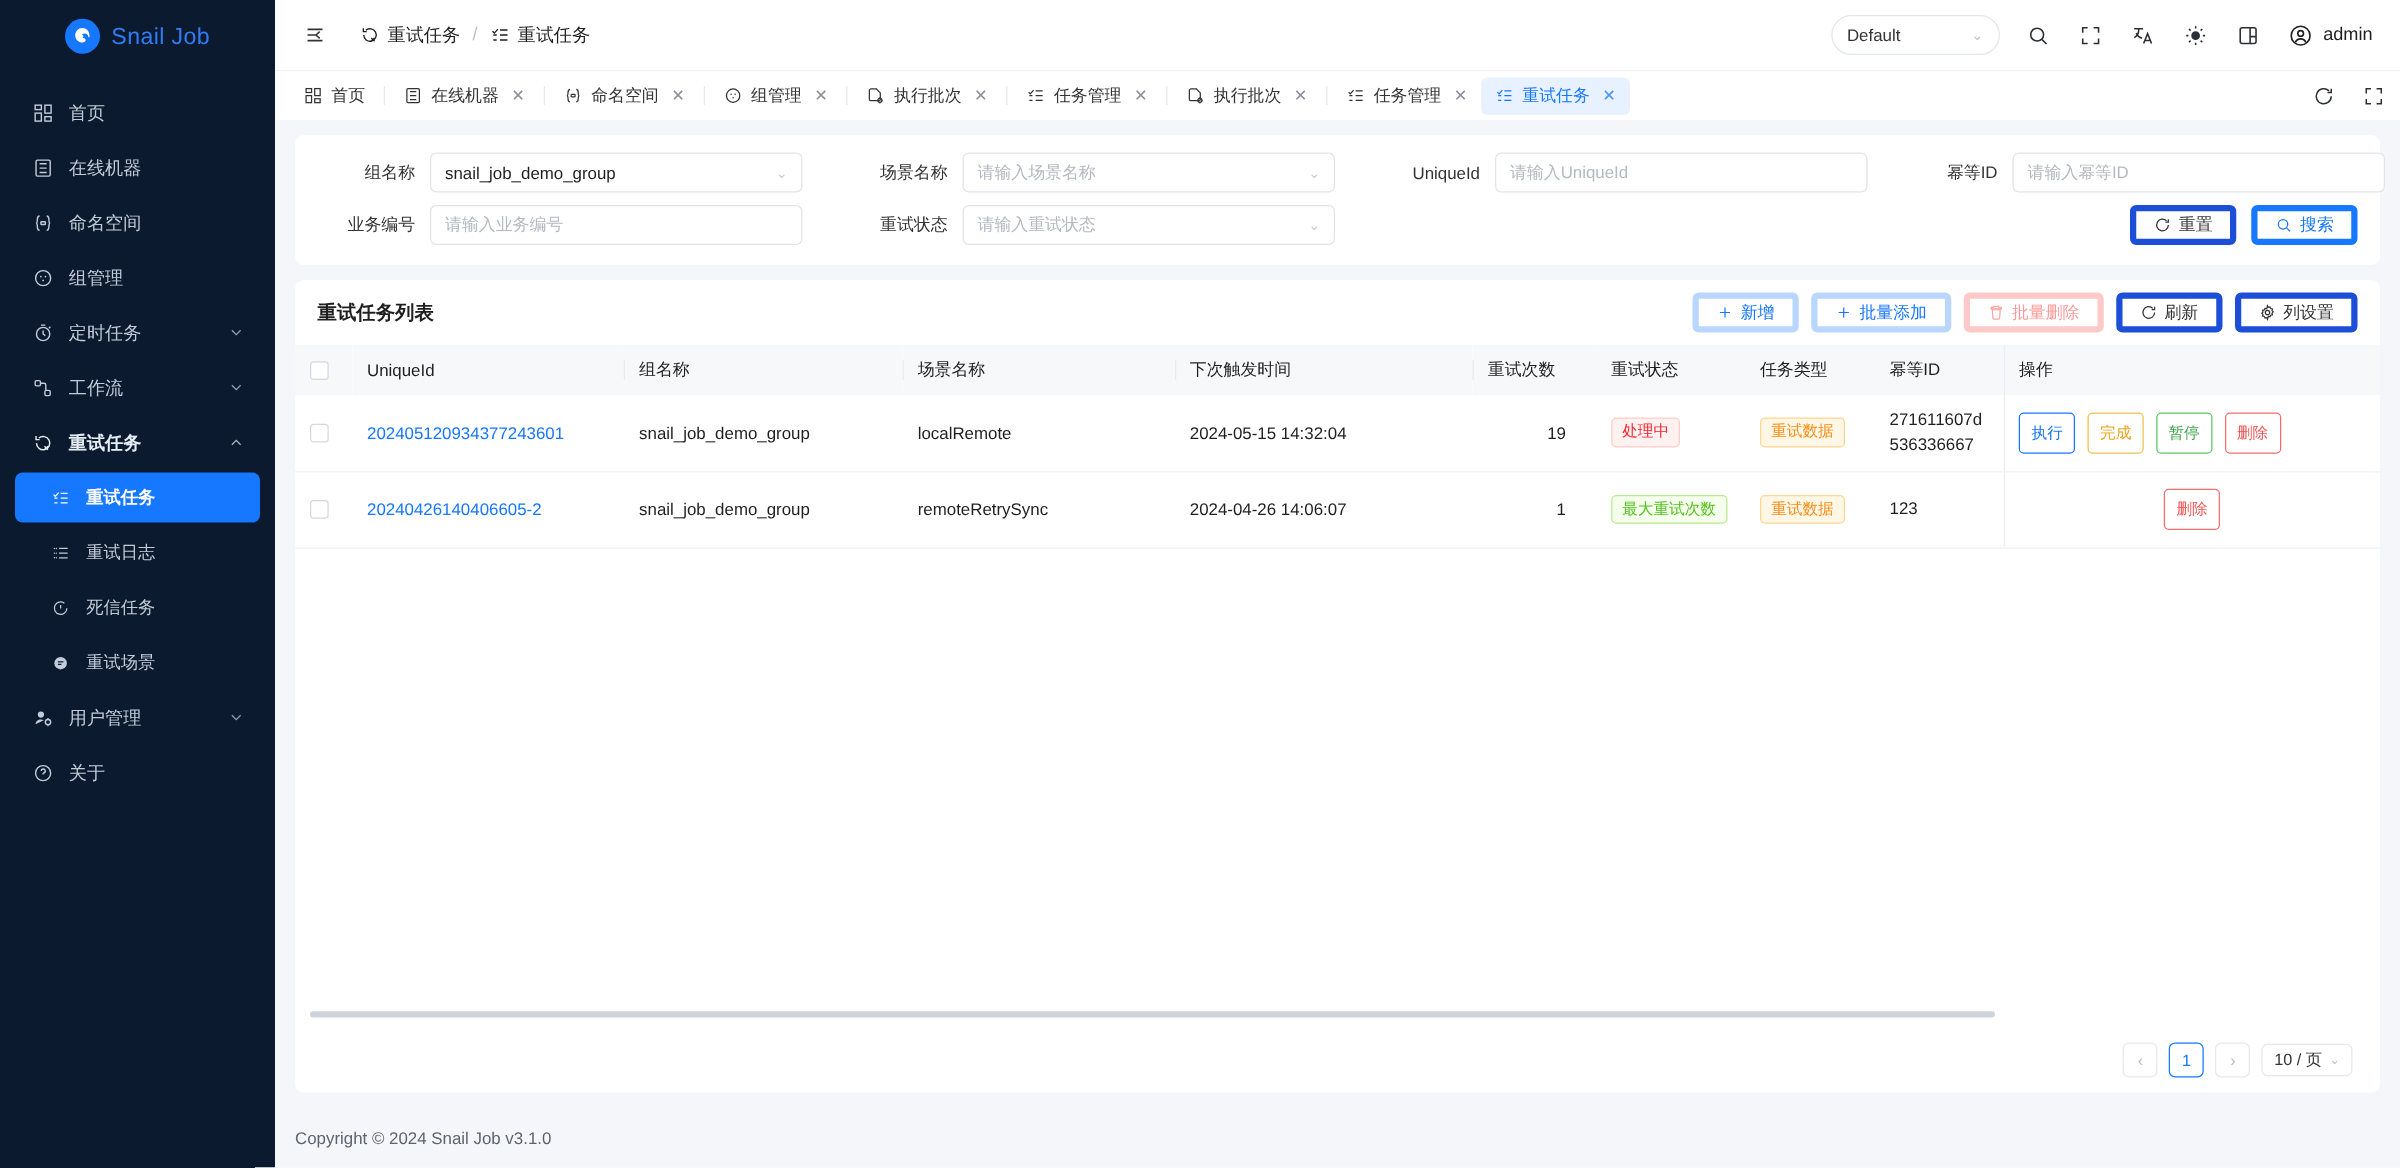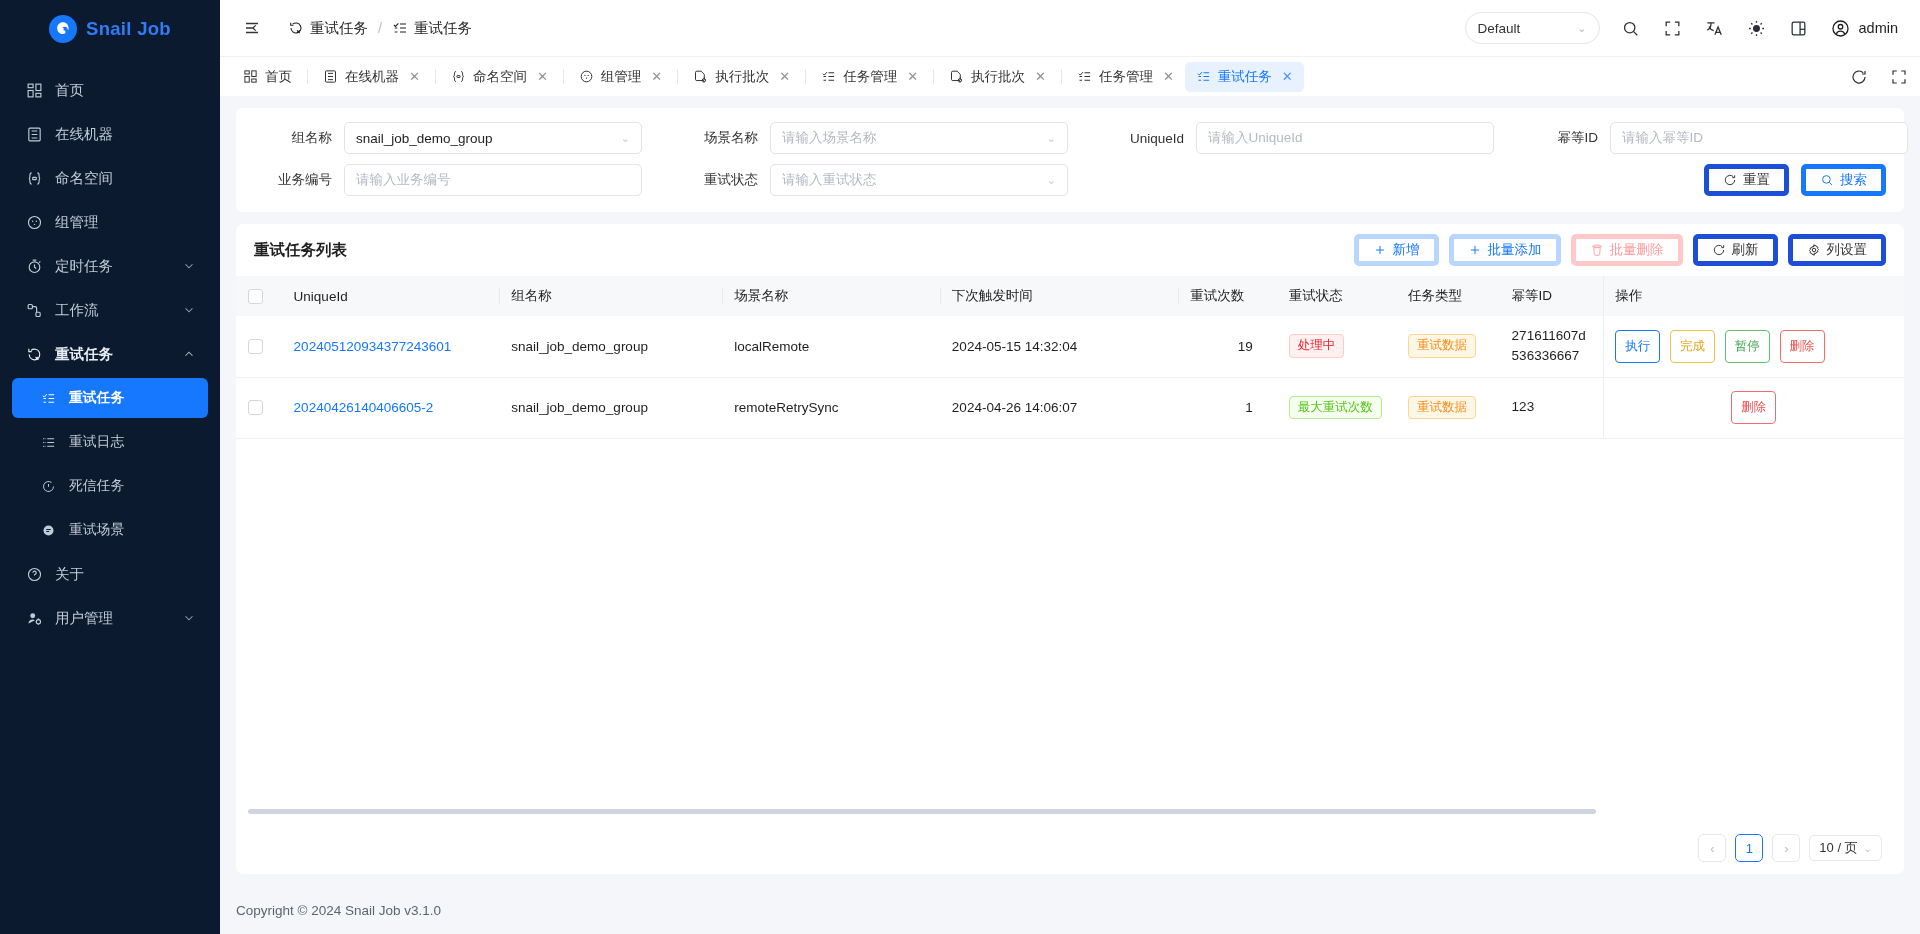--- a/index.html
+++ b/index.html
@@ -20,21 +20,21 @@
     height: 58px; display: flex; align-items: center;
     justify-content: center; gap: 9px;
   }
   .logo-mark {
     width: 28px; height: 28px; border-radius: 50%;
     background: #1677ff; display: flex; align-items: center;
     justify-content: center; position: relative; flex: 0 0 28px;
   }
   .logo-mark svg { width: 20px; height: 20px; }
   .logo-text {
-    color: #2f7cf6; font-size: 18.5px; font-weight: bold;
+    color: #2f7cf6; font-size: 18.5px; font-weight: normal;
     letter-spacing: .3px;
   }
   .nav { padding-top: 8px; }
   .nav-item {
     height: 40px; margin: 4px 12px; border-radius: 6px;
     display: flex; align-items: center; padding: 0 12px;
     color: #c2ccd8; font-size: 14.5px; cursor: pointer;
     position: relative;
   }
   .nav-item .ico {
@@ -411,42 +411,42 @@
             </svg>
         </span>
         <span class="lbl">重试场景</span>
       </div>
     </div>
 
 
     <div class="nav-item">
       <span class="ico">
         <svg viewBox="0 0 24 24">
-            <circle cx="12" cy="12" r="8.5"></circle>
-            <path d="M9.8 9.6a2.3 2.3 0 1 1 2.9 2.2c-.6.2-.8.7-.8 1.3v.4M12 16.5h.01"></path>
-          </svg>
-      </span>
-      <span class="lbl">关于</span>
-    </div>
-
-    <div class="nav-item">
-      <span class="ico">
-        <svg viewBox="0 0 24 24">
             <circle cx="9.5" cy="8" r="3.5" fill="currentColor" stroke="none"></circle>
             <path d="M3.5 19c0-3.3 2.7-5.5 6-5.5 1.2 0 2.3.3 3.2.8" fill="currentColor" stroke="none"></path>
             <circle cx="17.5" cy="16.5" r="3"></circle>
             <path d="M17.5 13v-1.2M17.5 21.2V20M21 16.5h-1.2M15.2 16.5H14"></path>
           </svg>
       </span>
       <span class="lbl">用户管理</span>
       <span class="chev">
         <svg viewBox="0 0 24 24">
             <path d="M6 9l6 6 6-6"></path>
           </svg>
       </span>
+    </div>
+
+    <div class="nav-item">
+      <span class="ico">
+        <svg viewBox="0 0 24 24">
+            <circle cx="12" cy="12" r="8.5"></circle>
+            <path d="M9.8 9.6a2.3 2.3 0 1 1 2.9 2.2c-.6.2-.8.7-.8 1.3v.4M12 16.5h.01"></path>
+          </svg>
+      </span>
+      <span class="lbl">关于</span>
     </div>
   </nav>
 </aside>
 
 <div class="main">
 
   <header class="topbar">
     <div class="collapse-btn">
       <svg viewBox="0 0 24 24">
           <path d="M4 6h16M4 12h9M4 18h16M13 12l4-3.5M13 12l4 3.5"></path>

